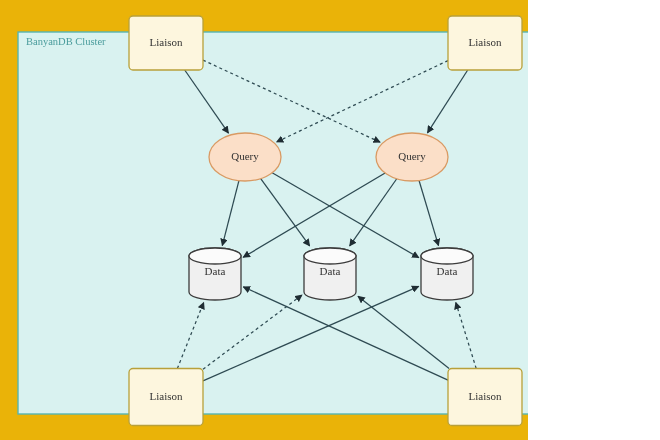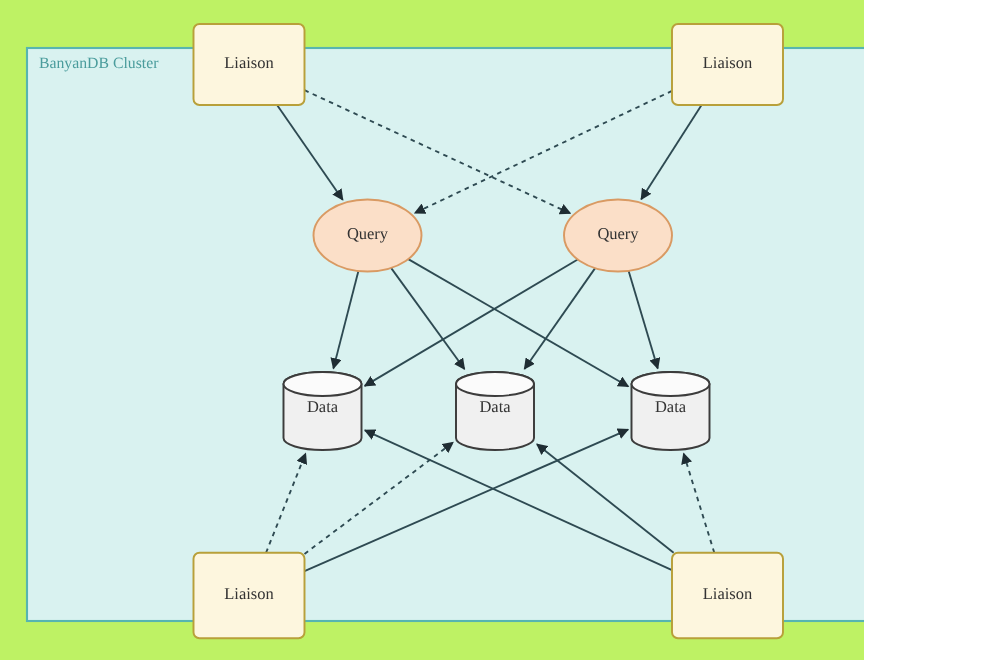--- a/index.html
+++ b/index.html
@@ -6,23 +6,23 @@
   html, body {
     margin: 0;
     padding: 0;
     background: #ffffff;
   }
   body {
     font-family: "Liberation Serif", "DejaVu Serif", serif;
   }
   #canvas {
     position: relative;
-    width: 576px;
+    width: 528px;
     height: 440px;
-    background: #bef264;
+    background: #eab308;
     overflow: hidden;
   }
   #diagram-svg {
     position: absolute;
     left: 0;
     top: 0;
     width: 660px;
     height: 440px;
   }
   .node-label {

